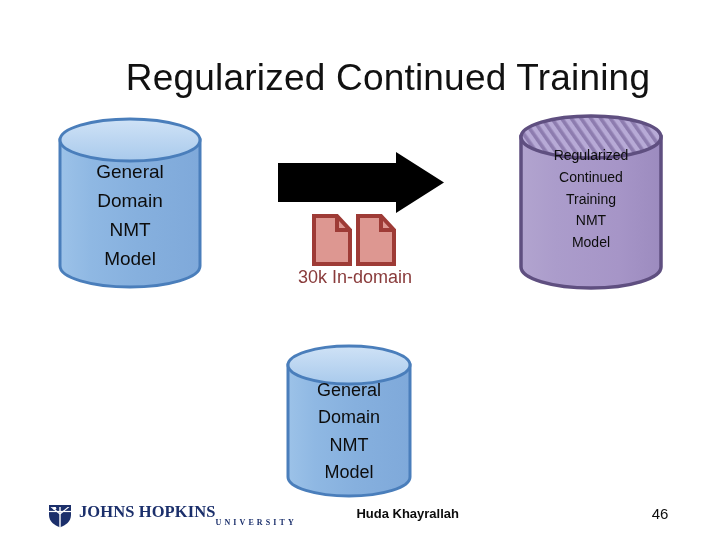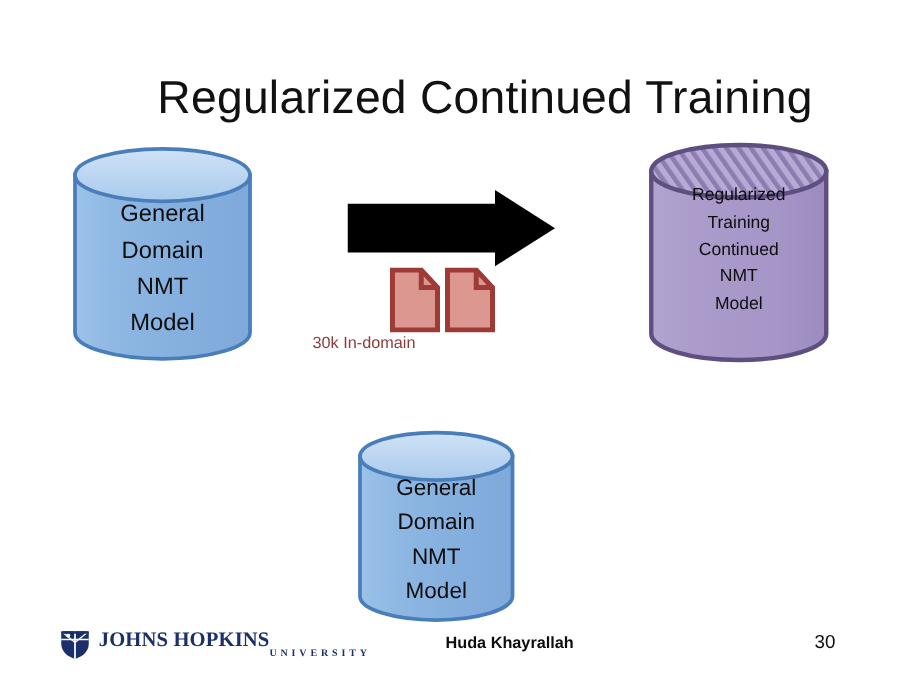--- a/index.html
+++ b/index.html
@@ -109,23 +109,23 @@
     width: 84px;
     height: 52px;
   }
 
   
   #data-caption {
     position: absolute;
     left: 250px;
     top: 264px;
     width: 210px;
-    text-align: left;
+    text-align: center;
     color: #893b3b;
-    font-size: 13px;
+    font-size: 18px;
     line-height: 1.55;
   }
 
   
   #jhu-logo {
     position: absolute;
     left: 47px;
     top: 500px;
     width: 165px;
     height: 30px;
@@ -244,22 +244,22 @@
         <pattern id="hatch" width="8" height="8" patternUnits="userSpaceOnUse" patternTransform="rotate(-35)">
           <rect width="8" height="8" fill="#b7aad6"></rect>
           <rect width="3.6" height="8" fill="#8d7caf"></rect>
         </pattern>
       </defs>
       <path d="M3,22 L3,152 A70,21 0 0 0 143,152 L143,22 Z" fill="url(#purpleBody)" stroke="#5f4f80" stroke-width="3.5"></path>
       <ellipse cx="73" cy="22" rx="70" ry="21" fill="url(#hatch)" stroke="#5f4f80" stroke-width="3.5"></ellipse>
     </svg>
     <div class="cyl-label">
       <div>Regularized</div>
+      <div>Continued</div>
       <div>Training</div>
-      <div>Continued</div>
       <div>NMT</div>
       <div>Model</div>
     </div>
   </div>
 
   <div class="cylinder" id="cyl-general-bottom">
     <svg class="cyl-svg" width="128" height="152" viewBox="0 0 128 152">
       <defs>
         <linearGradient id="blueBodyB" x1="0" y1="0" x2="1" y2="0">
           <stop offset="0%" stop-color="#9cc2e8"></stop>
@@ -294,15 +294,15 @@
       <path d="M2,3 L24,3 L24,5 L2,5 Z" fill="#1b2f6b"></path>
     </svg>
     <div class="wordmark">
       <div class="wm-main">JOHNS HOPKINS</div>
       <div class="wm-sub">UNIVERSITY</div>
     </div>
   </div>
 
   <div id="author-name">Huda Khayrallah</div>
 
-  <div id="page-number">30</div>
+  <div id="page-number">46</div>
 
 </div>
 
 </body></html>

